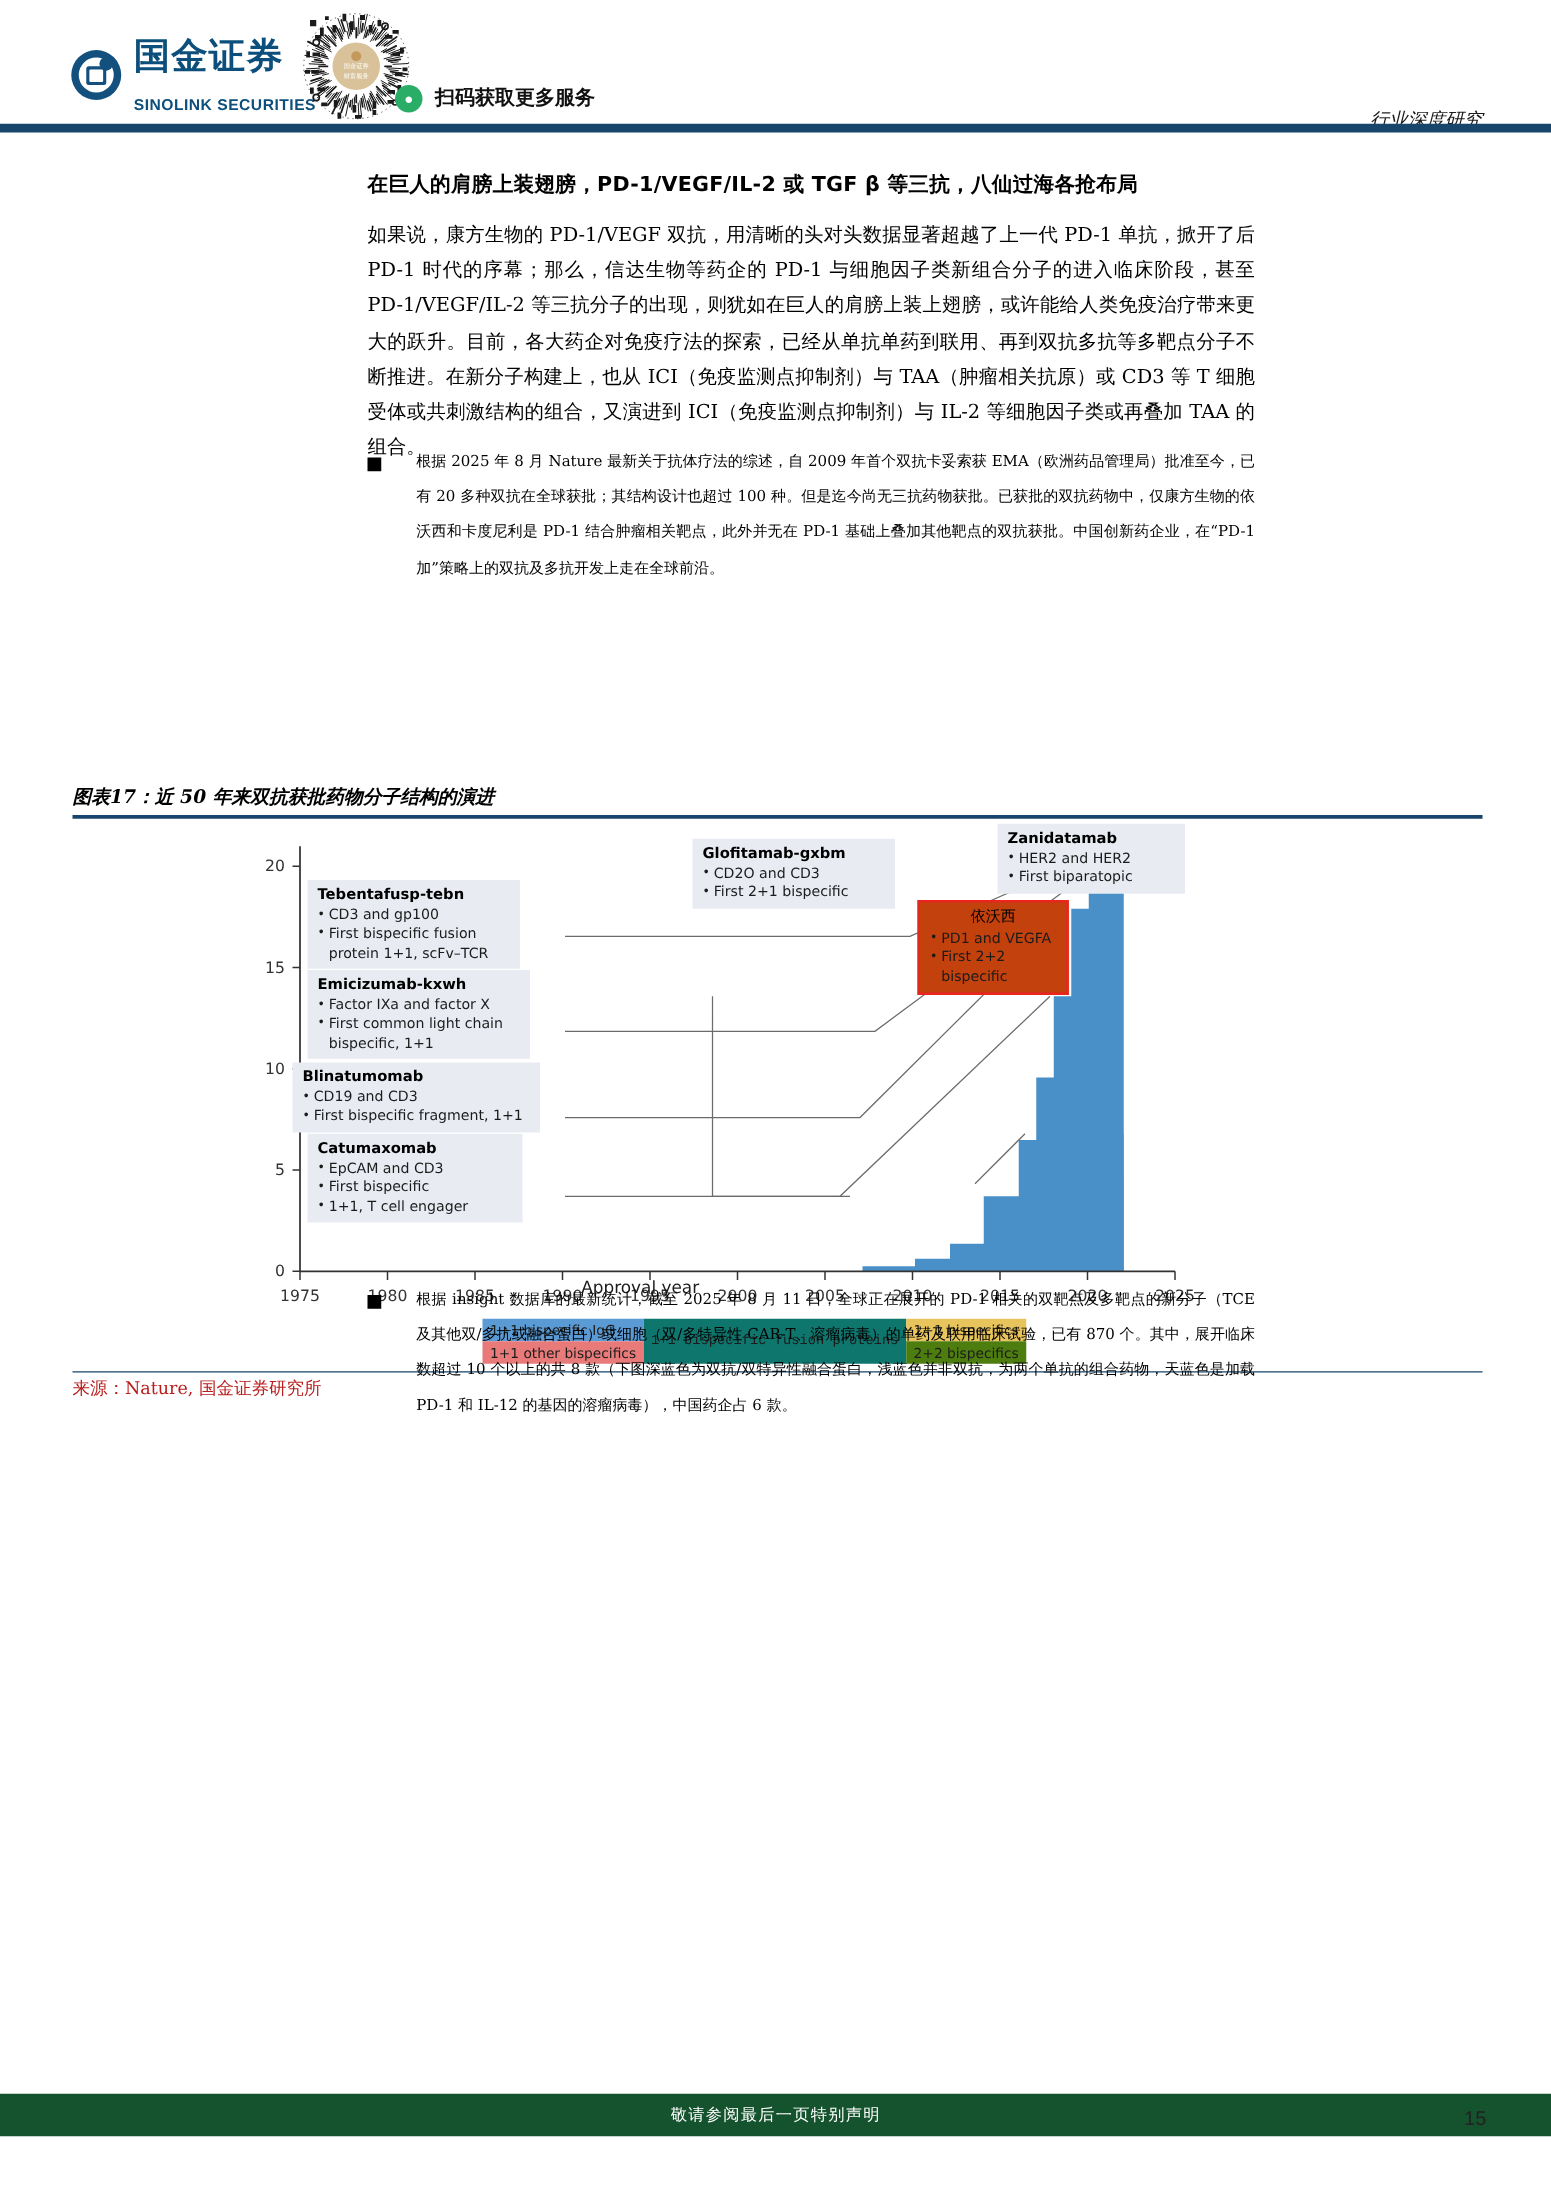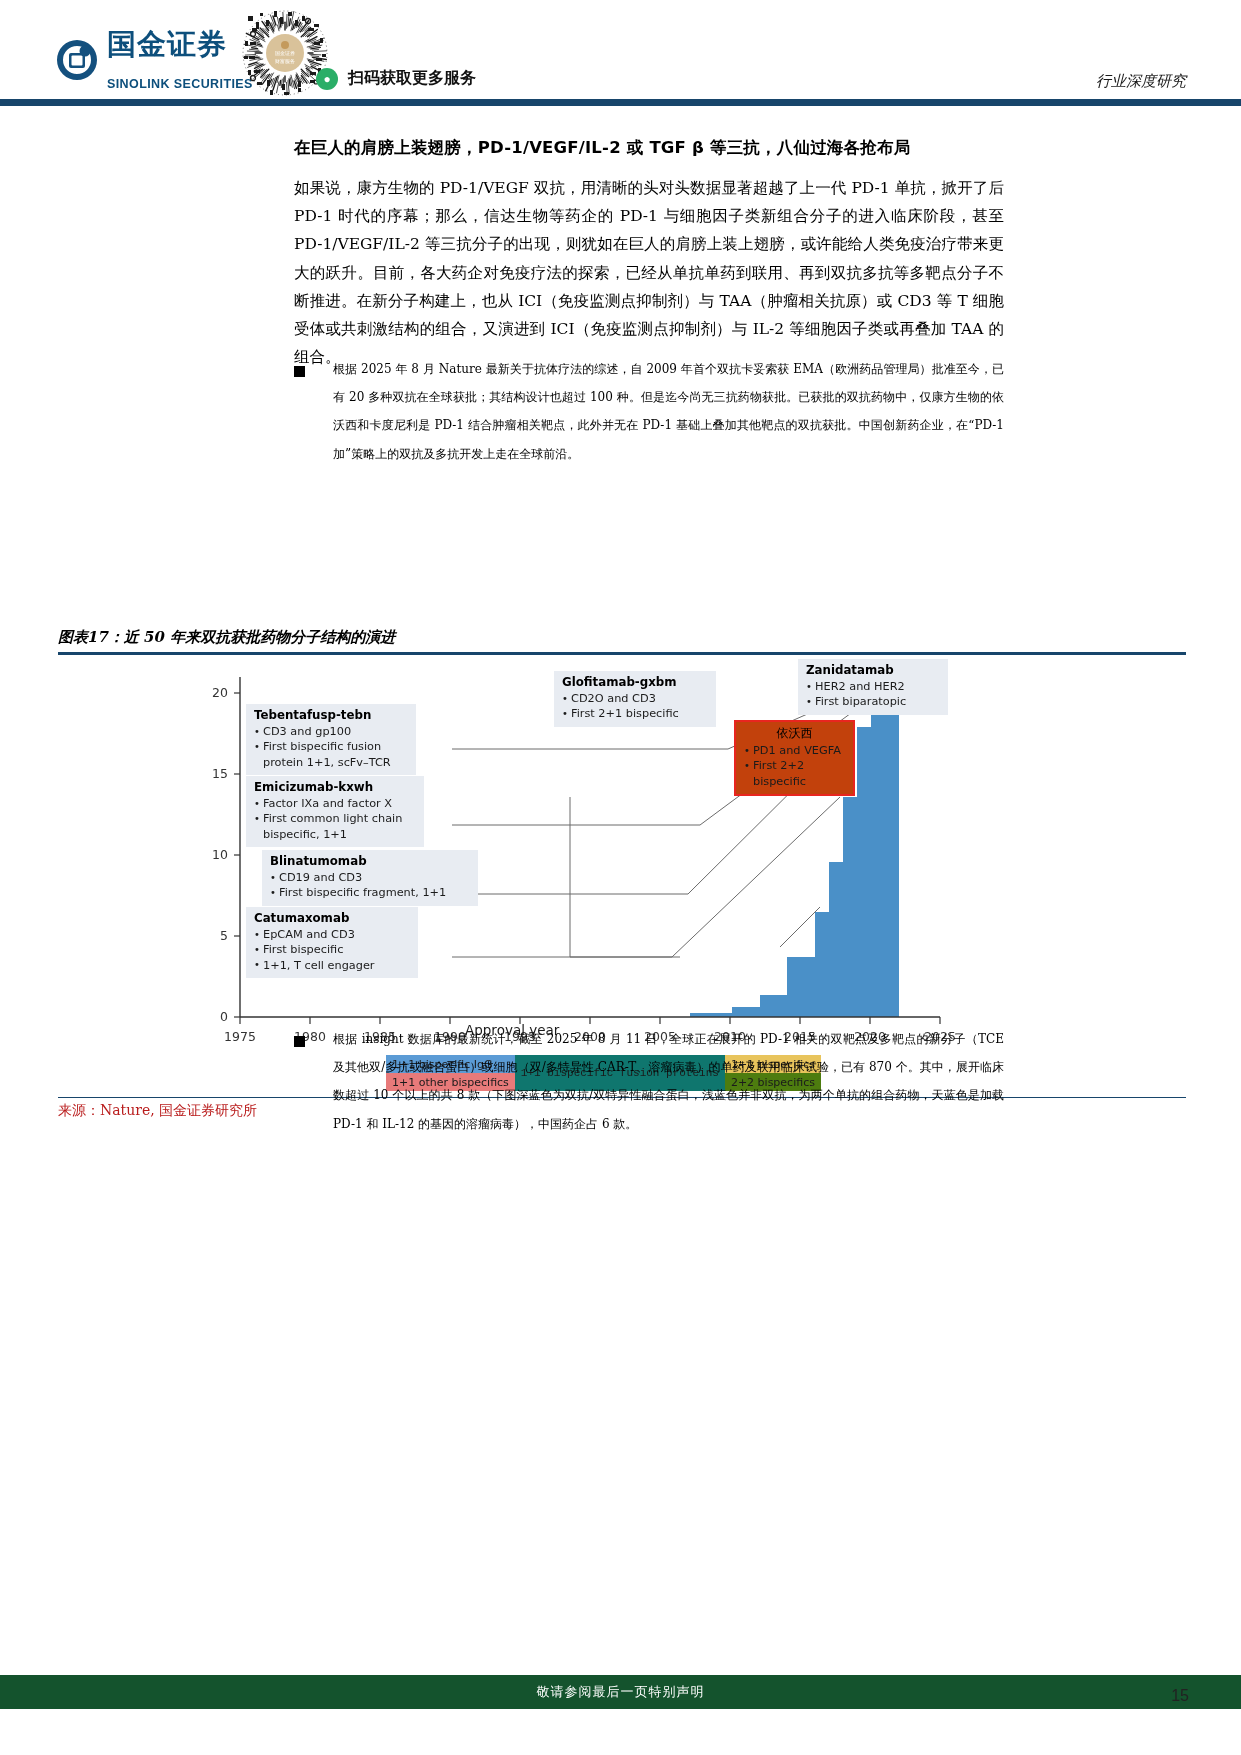--- a/index.html
+++ b/index.html
@@ -96,21 +96,21 @@
   .scan-text {
     position: absolute;
     left: 348px; top: 68px;
     font-family: "DejaVu Sans", sans-serif;
     font-size: 16px;
     color: #111;
     font-weight: 600;
   }
   .header-right {
     position: absolute;
-    right: 55px; top: 72px;
+    right: 55px; top: 87px;
     font-family: Liberation Sans, sans-serif;
     font-size: 15px;
     color: #1a1a1a;
     font-style: italic;
   }
   .header-rule {
     position: absolute;
     left: 0; top: 99px;
     width: 1241px; height: 7px;
     background: #17456b;
@@ -616,21 +616,21 @@
       </div>
 
       <div class="anno" style="left:66px; top:119px; width:178px;">
         <span class="ttl">Emicizumab-kxwh</span>
         <ul>
           <li>Factor IXa and factor X</li>
           <li>First common light chain bispecific, 1+1</li>
         </ul>
       </div>
 
-      <div class="anno" style="left:82px; top:193px; width:216px;">
+      <div class="anno" style="left:54px; top:193px; width:198px;">
         <span class="ttl">Blinatumomab</span>
         <ul>
           <li>CD19 and CD3</li>
           <li>First bispecific fragment, 1+1</li>
         </ul>
       </div>
 
       <div class="anno" style="left:66px; top:250px; width:172px;">
         <span class="ttl">Catumaxomab</span>
         <ul>

